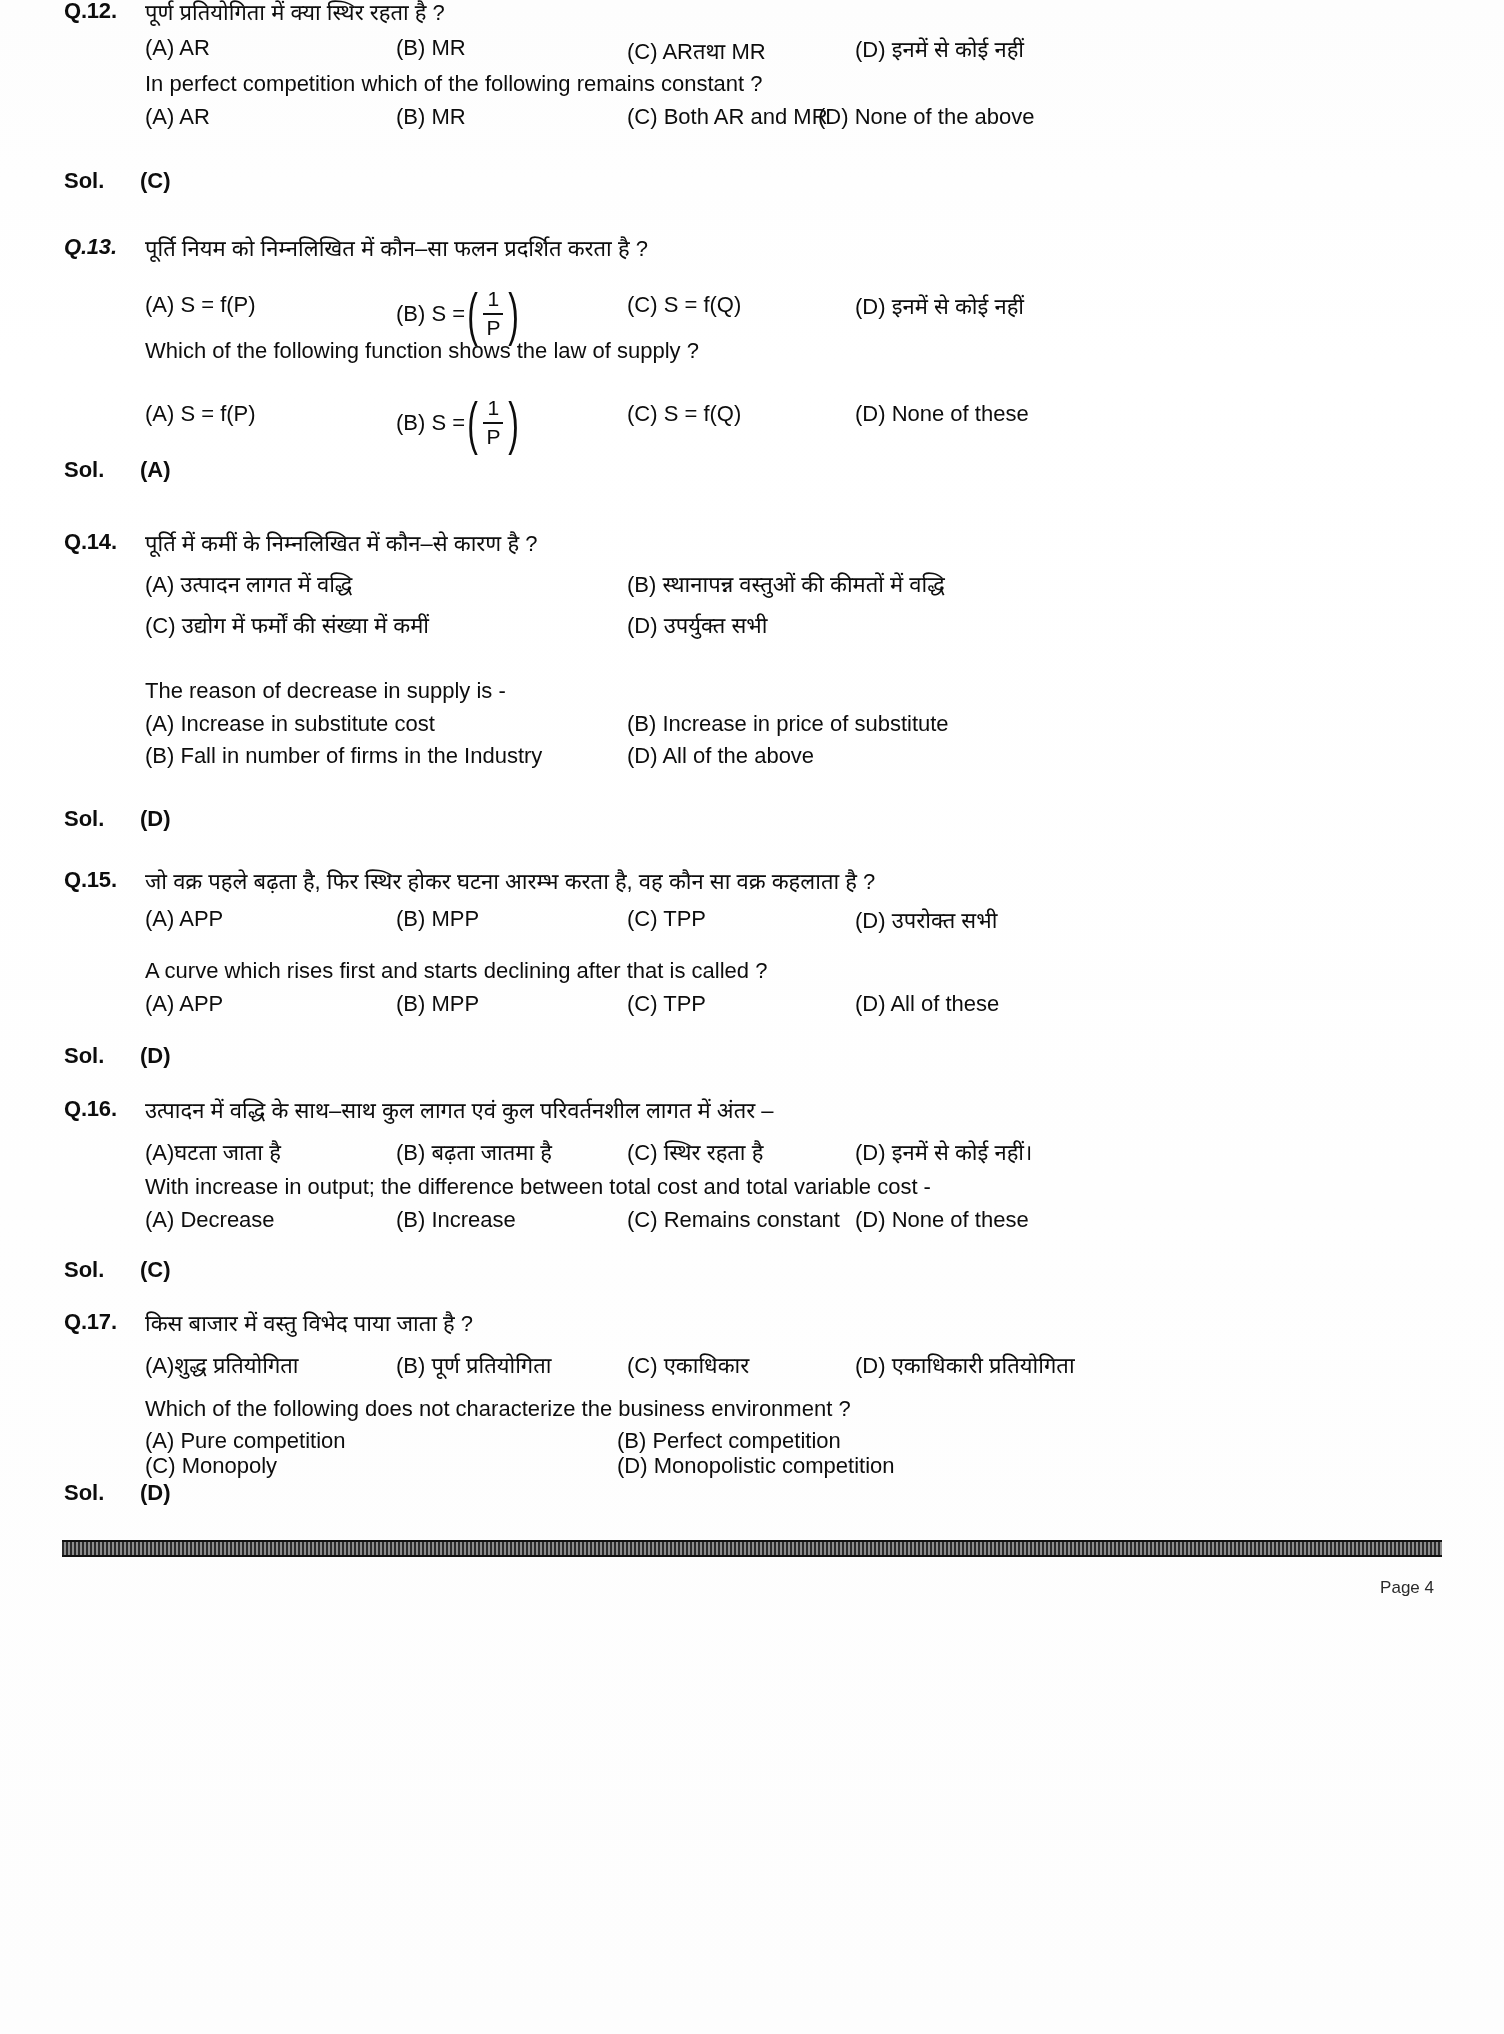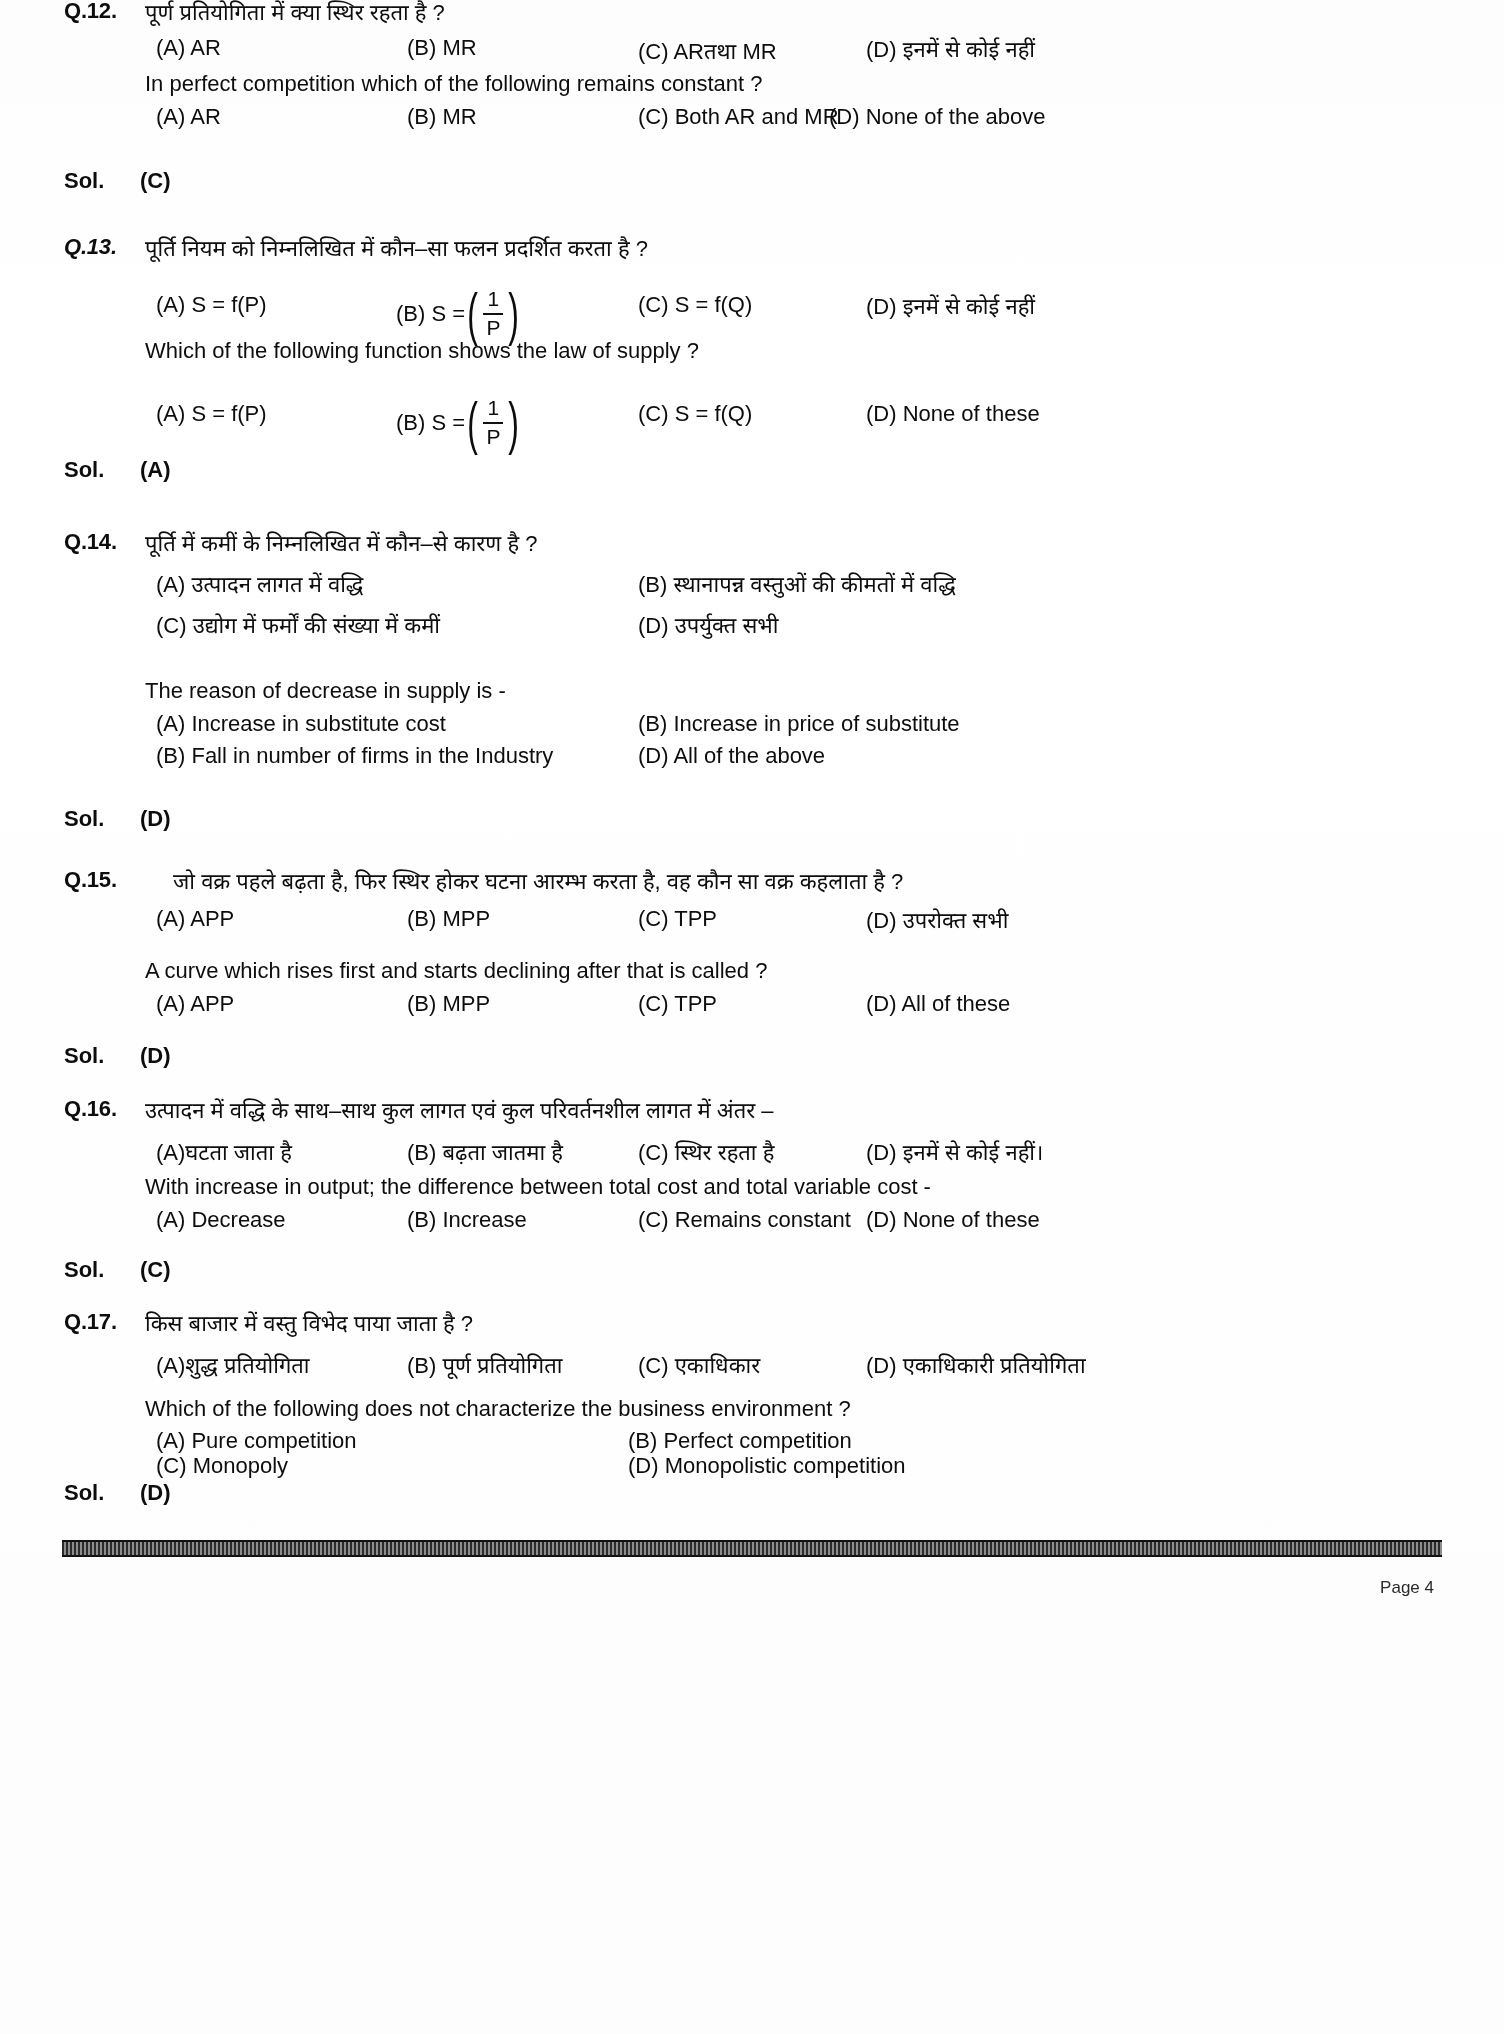--- a/index.html
+++ b/index.html
@@ -62,21 +62,20 @@
   .stem-en {
     position: absolute;
     left: 145px;
     font-size: 22px;
     white-space: nowrap;
   }
   .opt {
     position: absolute;
     font-size: 22px;
     white-space: nowrap;
-    margin-left: 11px;
   }
   .hindi {
     font-family: "Liberation Sans", "DejaVu Sans", sans-serif;
     letter-spacing: 0px;
   }
   .frac-opt {
     position: absolute;
     font-size: 22px;
     display: flex;
     align-items: center;
@@ -210,21 +209,21 @@
       <span class="opt" style="left:627px; top:711px;">(B) Increase in price of substitute</span>
       <span class="opt" style="left:145px; top:743px;">(B)  Fall in number of firms in the Industry</span>
       <span class="opt" style="left:627px; top:743px;">(D) All of the above</span>
 
       <span class="sollabel" style="top:806px;">Sol.</span>
       <span class="solans" style="top:806px;">(D)</span>
     </div>
 
     <div class="qblock">
       <span class="qlabel" style="top:867px;">Q.15.</span>
-      <span class="stem hindi" style="top:865px;margin-left:28px;">जो वक्र पहले बढ़ता है, फिर स्थिर होकर घटना आरम्भ करता है, वह कौन सा वक्र कहलाता है ?</span>
+      <span class="stem hindi" style="top:865px;">जो वक्र पहले बढ़ता है, फिर स्थिर होकर घटना आरम्भ करता है, वह कौन सा वक्र कहलाता है ?</span>
 
       <span class="opt" style="left:145px; top:906px;">(A) APP</span>
       <span class="opt" style="left:396px; top:906px;">(B) MPP</span>
       <span class="opt" style="left:627px; top:906px;">(C) TPP</span>
       <span class="opt hindi" style="left:855px; top:904px;">(D) उपरोक्त सभी</span>
 
       <span class="stem-en" style="top:958px;">A curve which rises first and starts declining after that is called ?</span>
 
       <span class="opt" style="left:145px; top:991px;">(A) APP</span>
       <span class="opt" style="left:396px; top:991px;">(B) MPP</span>

